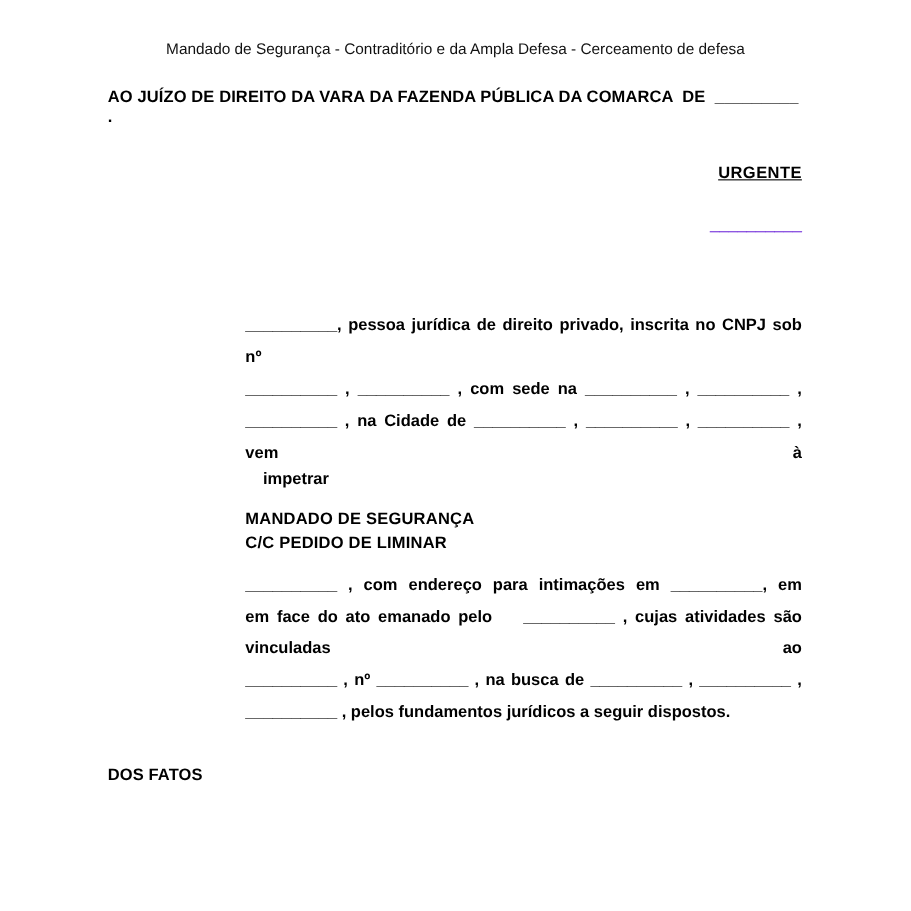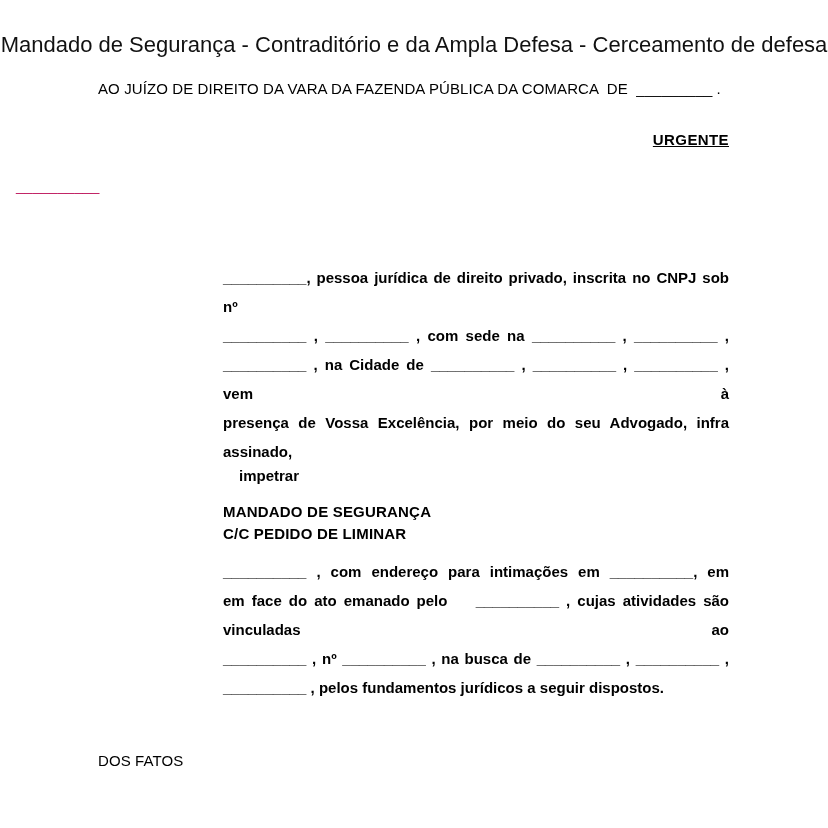--- a/index.html
+++ b/index.html
@@ -11,65 +11,65 @@
     background: #ffffff;
     color: #000000;
     font-family: "Liberation Sans", sans-serif;
     font-size: 15px;
     overflow: hidden;
     box-sizing: border-box;
   }
   .doc-title {
     padding-top: 34px;
     text-align: center;
-    font-size: 22px;
+    font-size: 14px;
     line-height: 21px;
     color: #111;
   }
   .addressee {
     margin: 25px 98px 0 98px;
-    font-weight: normal;
+    font-weight: bold;
     font-size: 15px;
     line-height: 18px;
     letter-spacing: 0.1px;
   }
   .urgent {
     margin: 34px 99px 0 0;
     text-align: right;
     font-weight: bold;
     font-size: 15px;
     line-height: 16px;
     text-decoration: underline;
     letter-spacing: 0.4px;
   }
   .blank-right {
     margin: 30px 99px 0 0;
-    text-align: left;
+    text-align: right;
     line-height: 16px;
-    color: #be185d;
+    color: #6d28d9;
     padding-left: 16px;
   }
   .para { margin-right: 99px; }
   .p1, .p2 { margin-left: 223px; font-weight: bold; }
   .p1 { margin-top: 69px; }
   .p2 { margin-top: 12px; }
   .p3 { margin-left: 98px; margin-top: 19px; }
   .ln { line-height: 29px; white-space: pre-wrap; }
   .ln.short { line-height: 19px; margin-left: 16px; }
   .just { text-align: justify; text-align-last: justify; text-justify: inter-word; }
   .indent { text-indent: 57px; }
   .center-heading {
     margin: 16px 99px 0 223px;
     font-weight: bold;
     line-height: 22px;
     letter-spacing: 0.2px;
   }
   .section-heading {
-    margin: 50px 98px 0 98px;
-    font-weight: normal;
+    margin: 34px 98px 0 98px;
+    font-weight: bold;
     line-height: 18px;
     letter-spacing: 0.1px;
   }
 </style>
 </head>
 <body>
 
 <div class="page">
 
   <div class="doc-title">Mandado de Segurança - Contraditório e da Ampla Defesa - Cerceamento de defesa</div>
@@ -77,21 +77,20 @@
   <div class="addressee">AO JUÍZO DE DIREITO DA VARA DA FAZENDA PÚBLICA DA COMARCA &nbsp;DE &nbsp;_________ .</div>
 
   <div class="urgent">URGENTE</div>
 
   <div class="blank-right">__________</div>
 
   <div class="para p1">
     <div class="ln just">__________, pessoa jurídica de direito privado, inscrita no CNPJ sob nº</div>
     <div class="ln just">__________ , __________ , com sede na __________ , __________ ,</div>
     <div class="ln just">__________ , na Cidade de __________ , __________ , __________ , vem à</div>
-    <div class="ln just">presença de Vossa Excelência, por meio do seu Advogado, infra assinado,</div>
     <div class="ln short">impetrar</div>
   </div>
 
   <div class="center-heading">
     <div>MANDADO DE SEGURANÇA</div>
     <div>C/C PEDIDO DE LIMINAR</div>
   </div>
 
   <div class="para p2">
     <div class="ln just">__________ , com endereço para intimações em __________, em</div>

